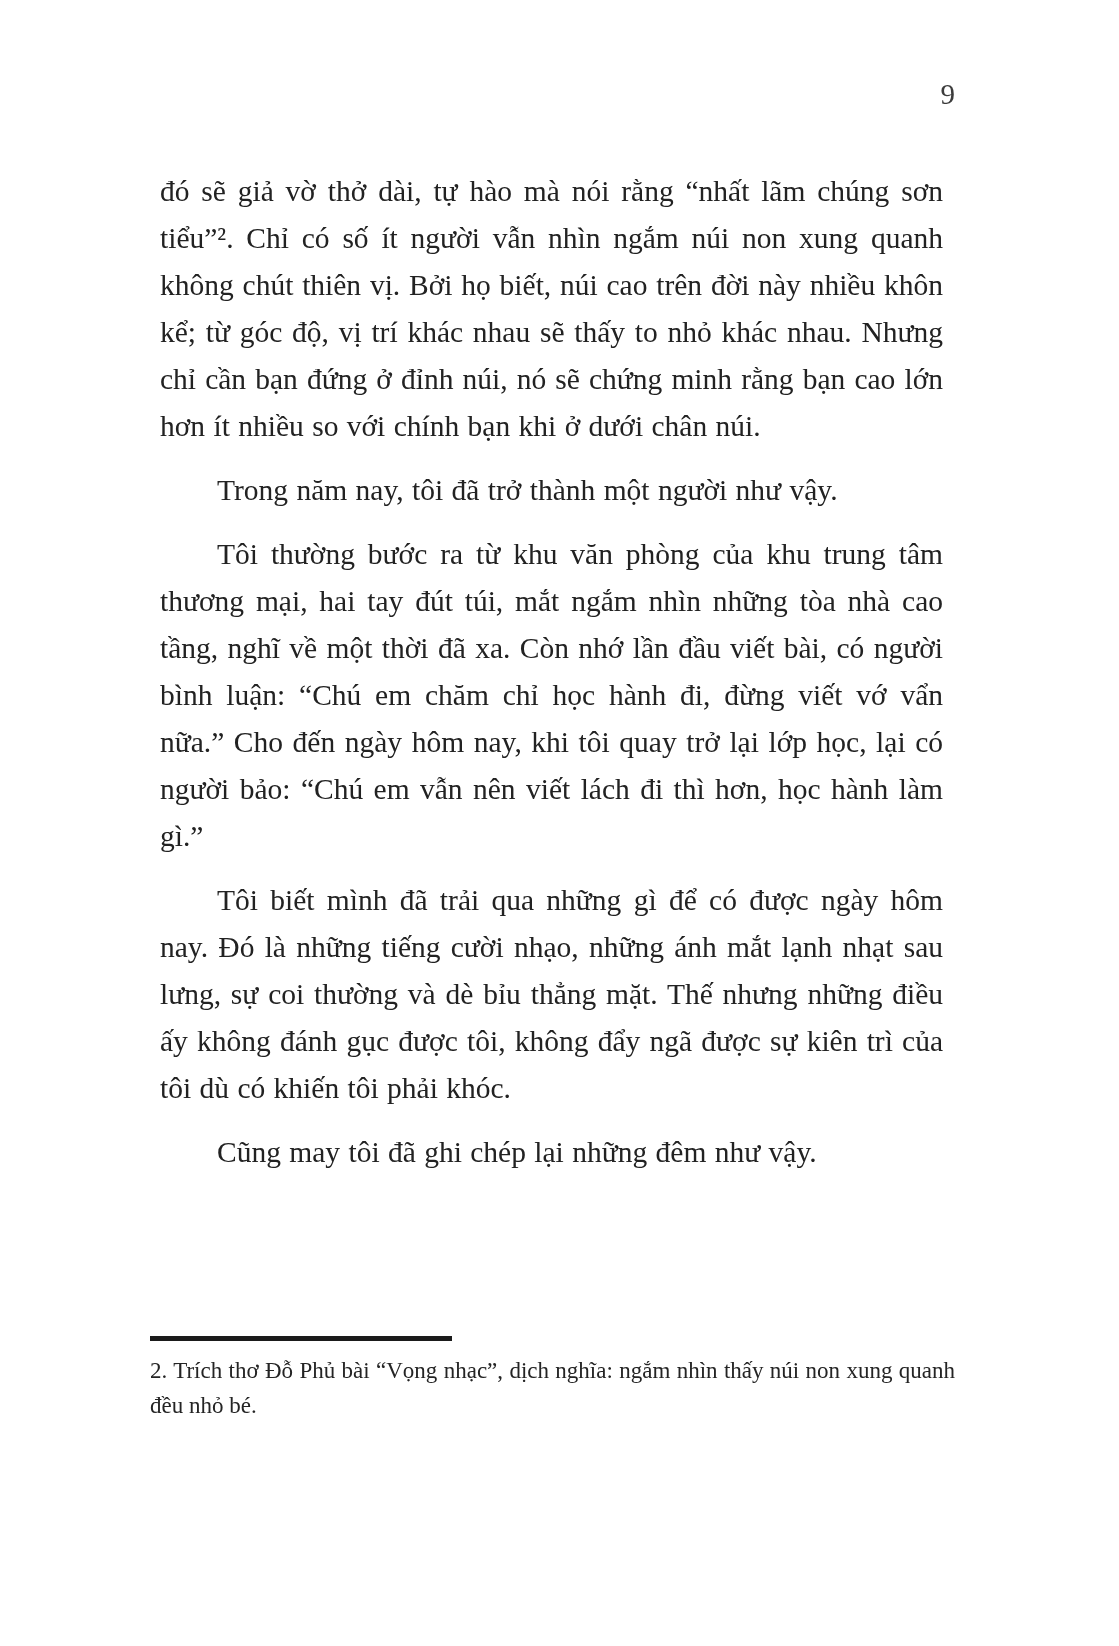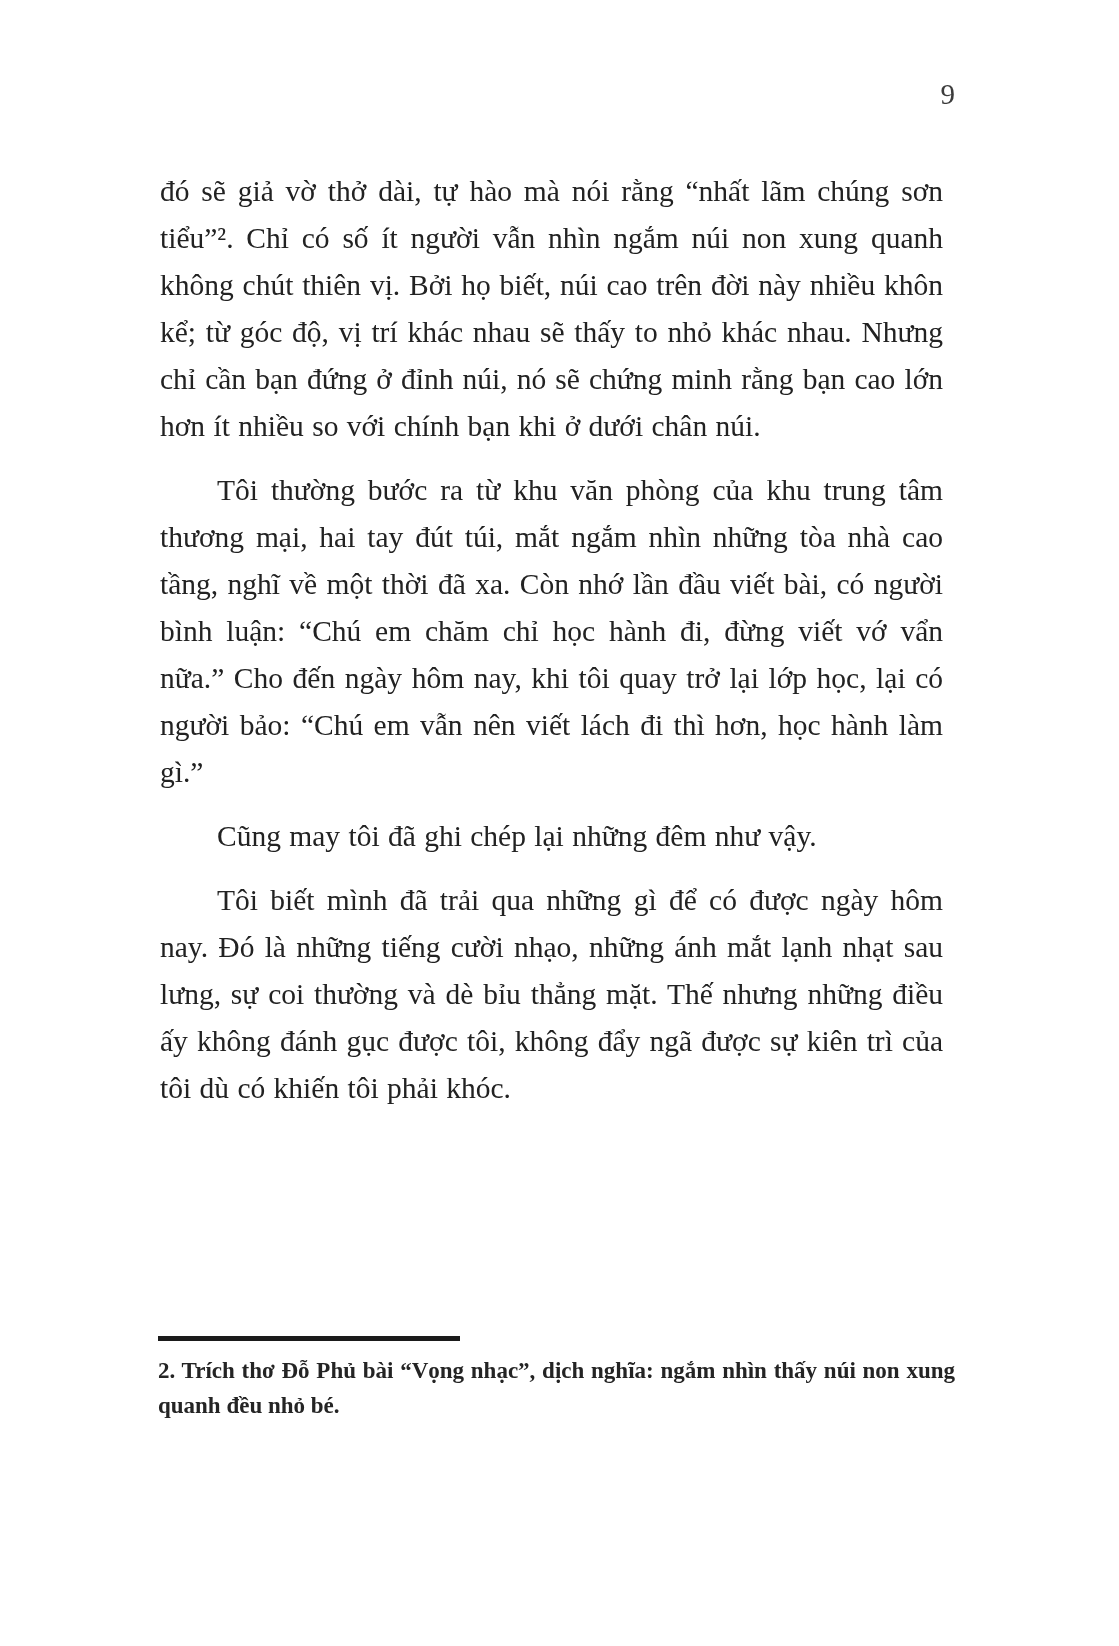--- a/index.html
+++ b/index.html
@@ -34,24 +34,23 @@
     line-height: 47px;
     text-align: justify;
     margin: 0 12px 17px 0;
     word-spacing: 1px;
   }
   .body-text p.indent {
     text-indent: 57px;
   }
   .footnote-block {
     position: absolute;
-    left: 158px;
+    left: 150px;
     right: 164px;
     top: 1336px;
-    font-weight: bold;
   }
   .footnote-rule {
     width: 302px;
     height: 5px;
     background: #1b1b1b;
     margin: 0 0 12px 0;
   }
   .footnote {
     font-size: 23px;
     line-height: 35px;
@@ -62,23 +61,24 @@
 </style>
 </head>
 <body>
 
 <div class="page">
 
   <div class="page-number">9</div>
 
   <div class="body-text">
     <p>đó sẽ giả vờ thở dài, tự hào mà nói rằng “nhất lãm chúng sơn tiểu”². Chỉ có số ít người vẫn nhìn ngắm núi non xung quanh không chút thiên vị. Bởi họ biết, núi cao trên đời này nhiều khôn kể; từ góc độ, vị trí khác nhau sẽ thấy to nhỏ khác nhau. Nhưng chỉ cần bạn đứng ở đỉnh núi, nó sẽ chứng minh rằng bạn cao lớn hơn ít nhiều so với chính bạn khi ở dưới chân núi.</p>
+    <p class="indent">Trong năm nay, tôi đã trở thành một người như vậy.</p>
     <p class="indent">Tôi thường bước ra từ khu văn phòng của khu trung tâm thương mại, hai tay đút túi, mắt ngắm nhìn những tòa nhà cao tầng, nghĩ về một thời đã xa. Còn nhớ lần đầu viết bài, có người bình luận: “Chú em chăm chỉ học hành đi, đừng viết vớ vẩn nữa.” Cho đến ngày hôm nay, khi tôi quay trở lại lớp học, lại có người bảo: “Chú em vẫn nên viết lách đi thì hơn, học hành làm gì.”</p>
+    <p class="indent">Tôi biết mình đã trải qua những gì để có được ngày hôm nay. Đó là những tiếng cười nhạo, những ánh mắt lạnh nhạt sau lưng, sự coi thường và dè bỉu thẳng mặt. Thế nhưng những điều ấy không đánh gục được tôi, không đẩy ngã được sự kiên trì của tôi dù có khiến tôi phải khóc.</p>
     <p class="indent">Cũng may tôi đã ghi chép lại những đêm như vậy.</p>
-    <p class="indent">Tôi biết mình đã trải qua những gì để có được ngày hôm nay. Đó là những tiếng cười nhạo, những ánh mắt lạnh nhạt sau lưng, sự coi thường và dè bỉu thẳng mặt. Thế nhưng những điều ấy không đánh gục được tôi, không đẩy ngã được sự kiên trì của tôi dù có khiến tôi phải khóc.</p>
   </div>
 
   <div class="footnote-block">
     <div class="footnote-rule"></div>
     <p class="footnote">2. Trích thơ Đỗ Phủ bài “Vọng nhạc”, dịch nghĩa: ngắm nhìn thấy núi non xung quanh đều nhỏ bé.</p>
   </div>
 
 </div>
 
 </body></html>

